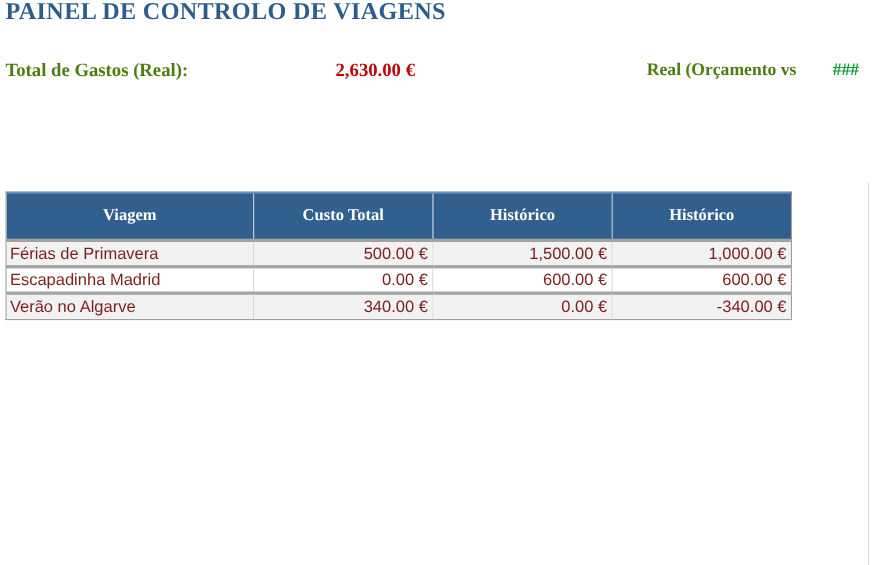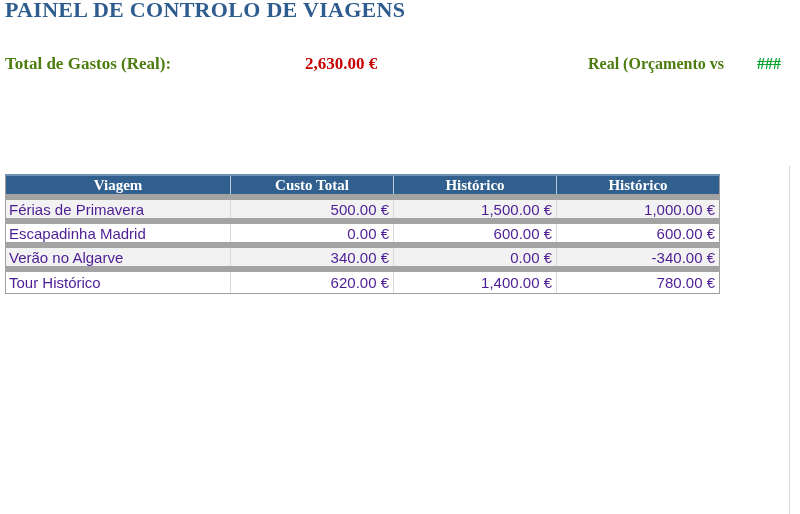--- a/index.html
+++ b/index.html
@@ -47,29 +47,29 @@
 
   table.trips thead th {
     background: #31608e;
     color: #ffffff;
     font-family: "Liberation Serif", serif;
     font-size: 15px; font-weight: bold;
     height: 22px; text-align: center; vertical-align: middle;
     border-left: 1px solid #b9c9da;
     border-top: 2px solid #6e93b6;
     border-bottom: 1px solid #ffffff;
-    padding: 0;
+    padding: 12px;
   }
   table.trips thead th:first-child { border-left: 1px solid #9e9e9e; }
   table.trips thead th:last-child { border-right: 1px solid #9e9e9e; }
 
   table.trips tbody td {
-    font-size: 15px; color: #4c1d95;
+    font-size: 15px; color: #7f1d1d;
     height: 24px; vertical-align: middle;
-    border-top: 6px solid #a3a3a3;
+    border-top: 3px solid #a3a3a3;
     border-left: 1px solid #d9d9d9;
     padding: 0 4px 0 3px;
     white-space: nowrap; overflow: hidden;
   }
   table.trips tbody td:first-child { border-left: 1px solid #9e9e9e; }
   table.trips tbody td:last-child { border-right: 1px solid #9e9e9e; }
   table.trips tbody tr:last-child td { border-bottom: 1px solid #9e9e9e; }
   table.trips tbody tr.band td { background: #f2f2f2; }
   table.trips tbody td.num { text-align: right; }
 
@@ -117,22 +117,16 @@
       <td class="num">0.00 €</td>
       <td class="num">600.00 €</td>
       <td class="num">600.00 €</td>
     </tr>
     <tr class="band">
       <td>Verão no Algarve</td>
       <td class="num">340.00 €</td>
       <td class="num">0.00 €</td>
       <td class="num">-340.00 €</td>
     </tr>
-    <tr>
-      <td>Tour Histórico</td>
-      <td class="num">620.00 €</td>
-      <td class="num">1,400.00 €</td>
-      <td class="num">780.00 €</td>
-    </tr>
   </tbody>
 </table>
 
 <div class="page-break-line"></div>
 
 </body></html>

